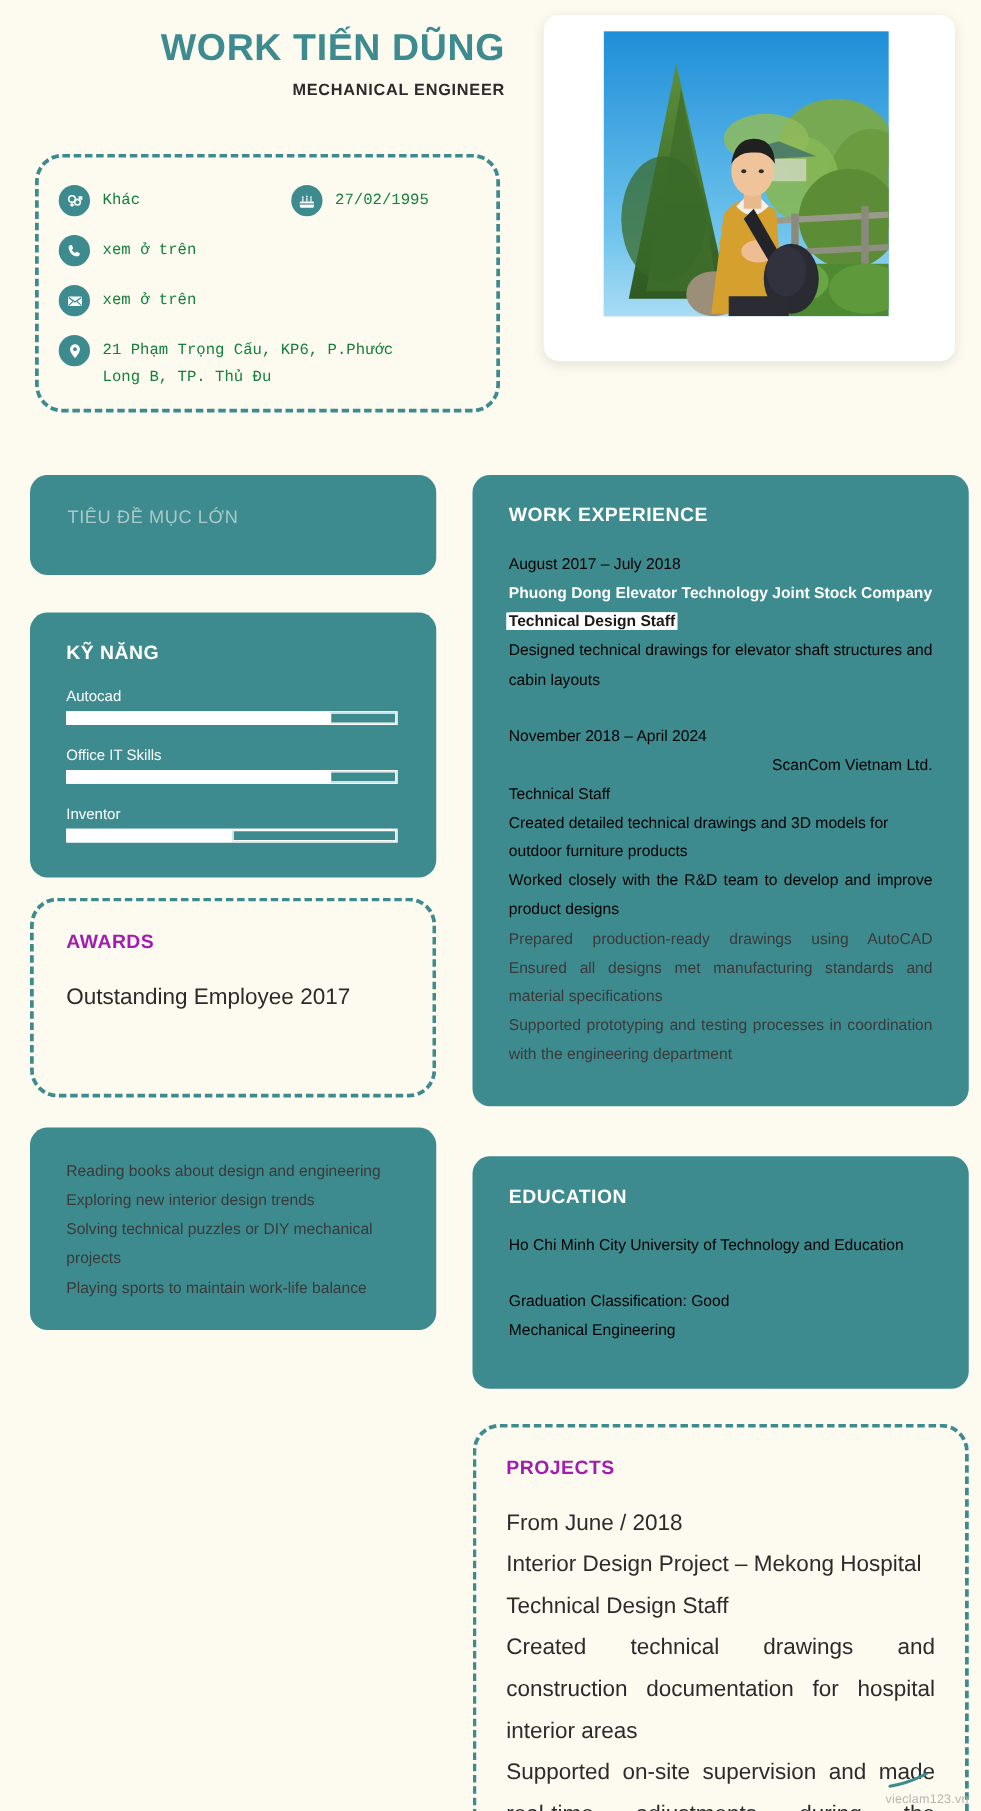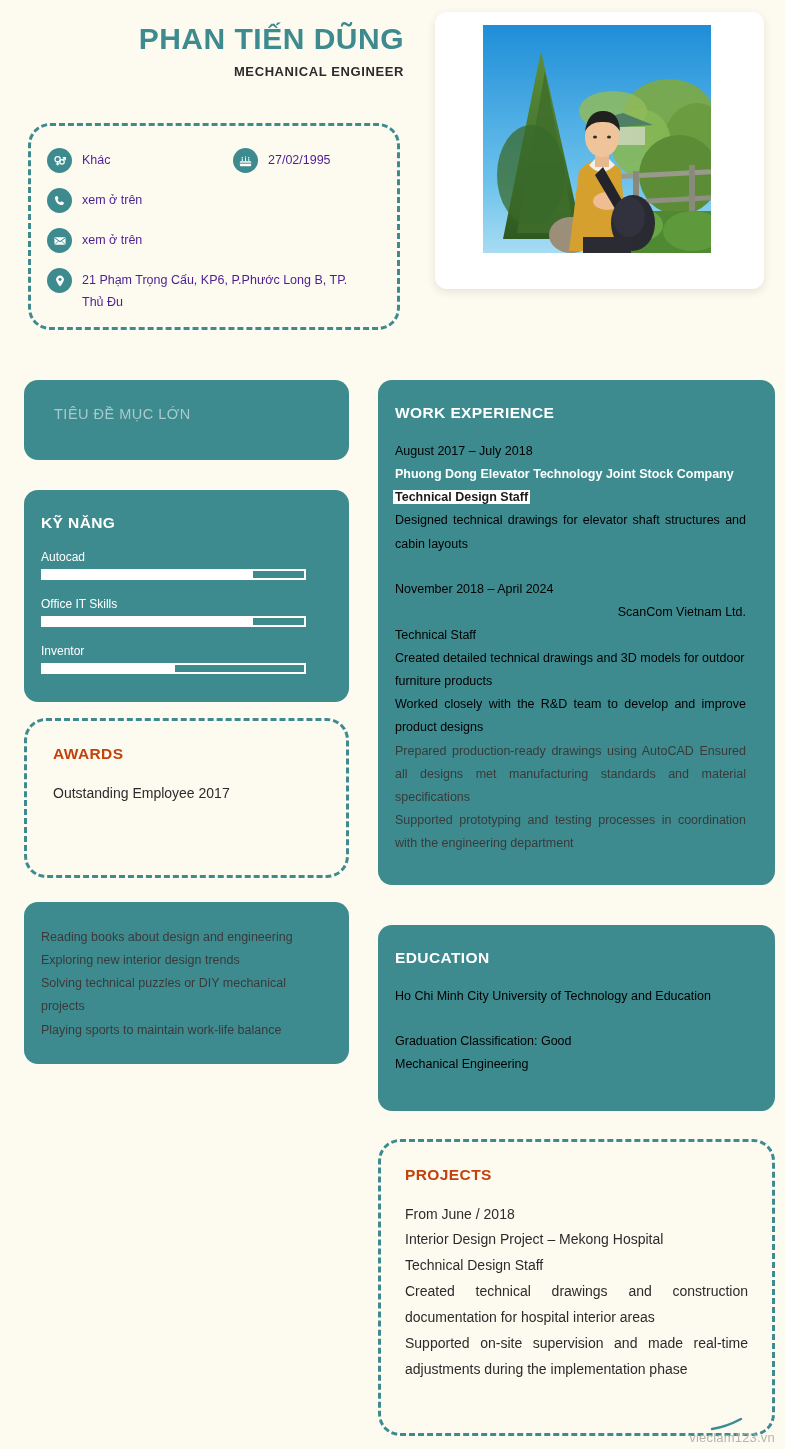--- a/index.html
+++ b/index.html
@@ -90,23 +90,24 @@
     border-radius: 50%;
     background: #3d8b8f;
     display: flex;
     align-items: center;
     justify-content: center;
     margin-right: 10px;
   }
   .cicon svg { display: block; }
   .ctext {
     font-size: 12.5px;
-    color: #4c1d95;
+    color: #15803d;
     line-height: 1.75;
     padding-top: 2px;
+    font-family: Liberation Mono, monospace;
   }
   .crow-split { display: flex; align-items: flex-start; margin-bottom: 15px; }
   .cslot { display: flex; align-items: flex-start; }
   .cslot-a { width: 186px; }
 
   
   .col-left {
     position: absolute;
     left: 24px; top: 380px;
     width: 325px;
@@ -114,37 +115,37 @@
   .col-right {
     position: absolute;
     left: 378px; top: 380px;
     width: 397px;
   }
 
   
   .panel {
     background: #3d8b8f;
     border-radius: 14px;
-    padding: 24px 29px 26px 17px;
+    padding: 24px 29px 26px 29px;
     margin-bottom: 16px;
   }
   .panel.dashed {
     background: transparent;
     border: 3px dashed #3d8b8f;
     border-radius: 22px;
     padding: 24px 26px 26px 26px;
   }
   .panel-title {
     font-size: 15.5px;
     font-weight: bold;
     color: #ffffff;
     letter-spacing: 0.4px;
     margin-bottom: 18px;
   }
-  .panel.dashed .panel-title { color: #c2410c; }
+  .panel.dashed .panel-title { color: #a21caf; }
 
   .placeholder-panel {
     background: #3d8b8f;
     border-radius: 14px;
     height: 80px;
     padding: 26px 30px;
     margin-bottom: 30px;
   }
   .placeholder-text {
     font-size: 14.5px;
@@ -168,21 +169,21 @@
     color: #1a1a1a;
     font-weight: bold;
     display: inline;
     box-shadow: 2px 0 0 #fff, -2px 0 0 #fff;
   }
   .gap { height: 22px; }
   .hl-line { margin: 0; }
 
   
   .dtext {
-    font-size: 14px;
+    font-size: 18px;
     color: #2b2b2b;
     line-height: 1.85;
     text-align: justify;
   }
   .dtext.nj { text-align: left; }
 
   
   .skill { margin-bottom: 17px; }
   .skill:last-child { margin-bottom: 2px; }
   .skill-label {
@@ -200,35 +201,35 @@
     position: absolute;
     right: 0; top: 0; bottom: 0;
     background: #3d8b8f;
     border: 1px solid #ffffff;
   }
 
   
   .watermark {
     position: absolute;
     right: 10px; bottom: 6px;
-    font-size: 13px;
+    font-size: 10px;
     color: #b7b5ac;
     letter-spacing: 0.2px;
   }
   .wm-wrap { position: absolute; right: 10px; bottom: 4px; display: flex; align-items: center; }
   .wm-swoosh { position: absolute; right: 31px; bottom: 13px; }
 </style>
 </head>
 <body>
 
 <div class="page">
 
   <div class="header">
     <div class="name-block">
-      <div class="cv-name">PHAN TIẾN DŨNG</div>
+      <div class="cv-name">WORK TIẾN DŨNG</div>
       <div class="cv-role">MECHANICAL ENGINEER</div>
     </div>
   </div>
 
   <div class="photo-card">
     <div class="photo-frame">
       <svg class="photo-svg" viewBox="0 0 228 228">
         <defs>
           <linearGradient id="sky" x1="0" y1="0" x2="0" y2="1">
             <stop offset="0%" stop-color="#1f8ed8"></stop>

